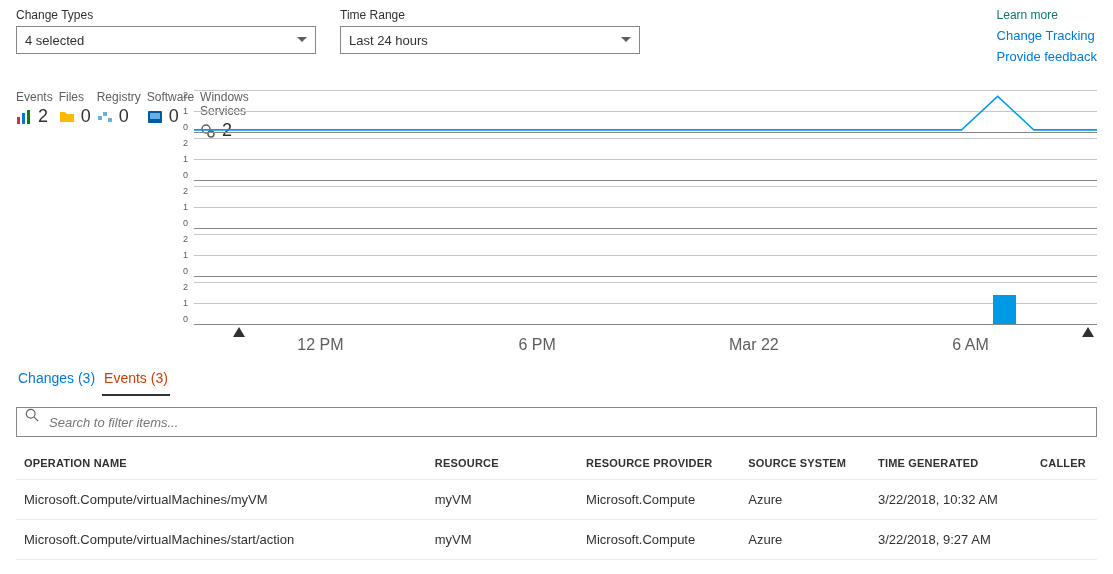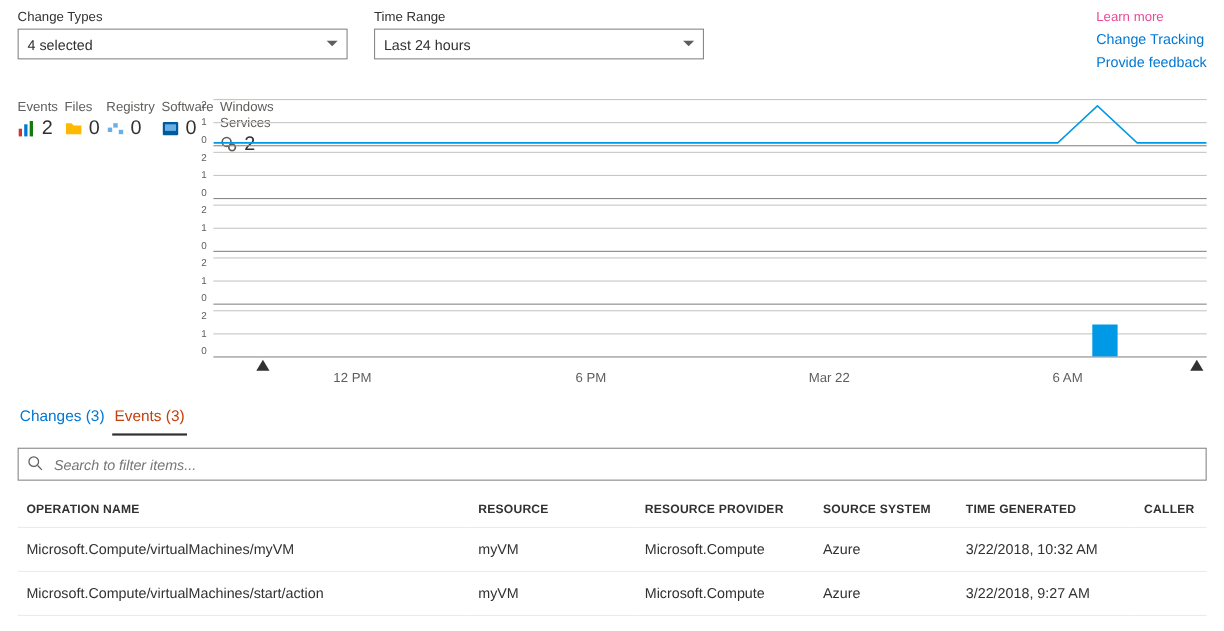--- a/index.html
+++ b/index.html
@@ -18,46 +18,46 @@
     display: flex; align-items: center; justify-content: space-between;
     border: 1px solid #8a8886; height: 28px; padding: 0 8px;
     background: #fff; cursor: pointer; min-width: 300px;
   }
   .chevron-down {
     width: 10px; height: 6px; display: inline-block;
     border-left: 5px solid transparent; border-right: 5px solid transparent;
     border-top: 5px solid #605e5c;
   }
   .learn-more { margin-left: auto; text-align: left; }
-  .learn-more-title { font-size: 12px; color: #ec4899; margin-bottom: 6px; }
+  .learn-more-title { font-size: 12px; color: #0f766e; margin-bottom: 6px; }
   .link { color: #0078d4; cursor: pointer; text-decoration: none; display: block; margin-bottom: 6px; font-size: 13px; }
 
   .charts-row { display: flex; margin-top: 20px; }
   .stats-col { width: 160px; display: flex; flex-direction: row; gap: 6px; }
   .stat-block { }
   .stat-label { font-size: 12px; color: #605e5c; margin-bottom: 2px; }
   .stat-value-row { display: flex; align-items: center; gap: 6px; }
   .stat-value { font-size: 18px; font-weight: 400; color: #323130; }
   .icon-box { width: 16px; height: 16px; display: inline-block; }
 
   .charts-col { flex: 1; position: relative; }
   .mini-chart { height: 42px; position: relative; margin-bottom: 6px; }
   .mini-chart .yticks { position: absolute; left: 0; top: 0; height: 100%; display: flex; flex-direction: column; justify-content: space-between; font-size: 9px; color: #605e5c; text-align: right; width: 12px; }
   .mini-chart .plot { position: absolute; left: 18px; right: 0; top: 0; bottom: 0; }
   .gridline { position: absolute; left: 0; right: 0; height: 1px; background: #c8c6c4; }
   .baselined { background: #8a8886; }
   .time-axis { position: relative; height: 28px; margin-left: 18px; }
-  .time-marker { position: absolute; font-size: 12px; color: #605e5c; transform: translateX(-50%); top: 6px; }
+  .time-marker { position: absolute; font-size: 16px; color: #605e5c; transform: translateX(-50%); top: 6px; }
   .tri { position: absolute; top: -3px; width: 0; height: 0; border-left: 6px solid transparent; border-right: 6px solid transparent; border-bottom: 10px solid #323130; transform: translateX(-50%); }
 
   .tabs { display: flex; gap: 5px; border-bottom: 1px solid transparent; margin-top: 4px; }
   .tab { padding: 8px 2px; cursor: pointer; font-size: 14px; color: #0078d4; border-bottom: 2px solid transparent; }
   .tab.active { color: #c2410c; border-bottom: 2px solid #323130; }
 
-  .search-box { display: flex; align-items: center; border: 1px solid #8a8886; height: 30px; padding: 0 8px; margin-top: 10px; gap: 8px; }
+  .search-box { display: flex; border: 1px solid #8a8886; height: 30px; padding: 0 8px; margin-top: 10px; gap: 8px; }
   .search-input { border: none; outline: none; flex: 1; font-size: 13px; font-style: italic; color: #605e5c; background: transparent; }
 
   table { width: 100%; border-collapse: collapse; margin-top: 10px; }
   th { text-align: left; font-size: 11px; font-weight: 600; color: #323130; padding: 10px 8px; border-bottom: 1px solid #edebe9; text-transform: uppercase; letter-spacing: 0.2px; }
   td { font-size: 13px; padding: 12px 8px; border-bottom: 1px solid #edebe9; color: #323130; }
 
   .bar { position: absolute; background: #0099e6; bottom: 0; }
 </style>
 </head>
 <body>

